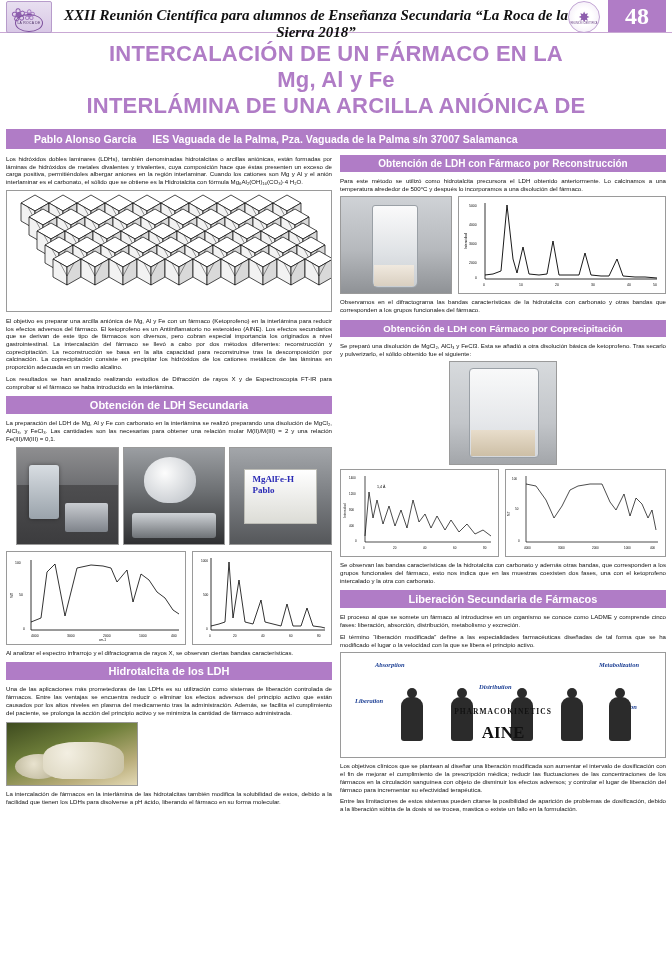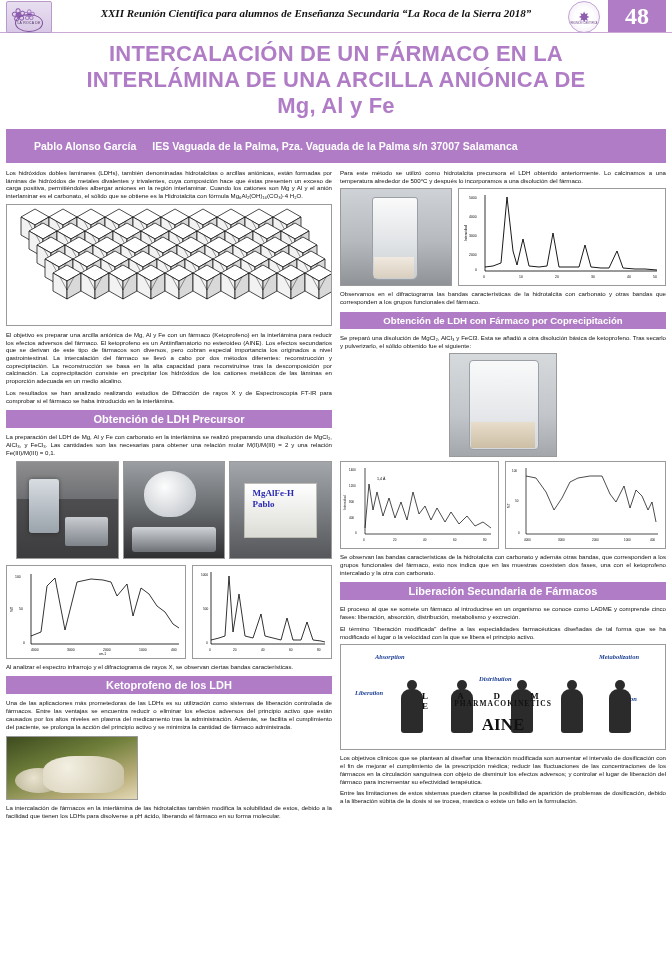--- a/index.html
+++ b/index.html
@@ -13,21 +13,21 @@
   .poster{position:relative;width:672px;height:960px;background:#fff;}
 
   
   .header{
     position:relative;height:32px;background:#ffffff;
     border-bottom:1px solid #c9a8d4;
   }
   .header-title{
     position:absolute;left:56px;top:7px;width:520px;
     text-align:center;font-family:"Liberation Serif",serif;
-    font-size:11px;font-weight:bold;font-style:italic;color:#111;
+    font-size:15px;font-weight:bold;font-style:italic;color:#111;
   }
   .logo-left{
     position:absolute;left:6px;top:1px;width:44px;height:30px;
     background:linear-gradient(180deg,#e8dff0,#d9c8e6);
     border:1px solid #b79ccb;border-radius:2px;
     overflow:hidden;
   }
   .logo-left .lav{
     position:absolute;left:4px;top:2px;font-size:18px;color:#8e5fae;
     transform:rotate(-8deg);
@@ -66,21 +66,21 @@
   .title-block{
     margin-top:8px;text-align:center;color:#b07cc6;
     font-size:22px;font-weight:bold;line-height:1.18;
     letter-spacing:.2px;
   }
   .title-block .ln{display:block;text-align:center;}
 
   
   .author-bar{
     margin:10px 6px 6px 6px;background:#b07cc6;color:#fff;
-    height:34px;display:flex;align-items:center;
+    height:20px;display:flex;align-items:center;
     font-size:10.5px;font-weight:bold;
   }
   .author-bar .au{margin-left:28px;}
   .author-bar .af{margin-left:16px;font-weight:bold;}
 
   
   .cols{position:relative;padding:0 6px;}
   .col-l{position:absolute;left:6px;top:0;width:326px;}
   .col-r{position:absolute;left:340px;top:0;width:326px;}
 
@@ -223,22 +223,22 @@
     <div class="header-title">XXII Reunión Científica para alumnos de Enseñanza Secundaria “La Roca de la Sierra  2018”</div>
     <div class="logo-mid">
       <div class="star">✸</div>
       <div class="mini">REUNIÓN CIENTÍFICA</div>
     </div>
     <div class="page-num">48</div>
   </div>
 
   <div class="title-block">
     <span class="ln">INTERCALACIÓN DE UN FÁRMACO EN LA</span>
+    <span class="ln">Mg, Al y Fe</span>
     <span class="ln">INTERLÁMINA DE UNA ARCILLA ANIÓNICA DE</span>
-    <span class="ln">Mg, Al y Fe</span>
   </div>
 
   <div class="author-bar">
     <span class="au">Pablo  Alonso  García</span>
     <span class="af">IES Vaguada de la Palma, Pza. Vaguada de la Palma s/n 37007 Salamanca</span>
   </div>
 
   <div class="cols" style="height:760px;">
 
     <div class="col-l">
@@ -319,21 +319,21 @@
                   <use href="#cell" x="252"></use>
                 </g>
             </g>
           </svg>
         </div>
       </div>
 
       <p class="ptext" style="margin-top:5px;">El objetivo es preparar una arcilla aniónica de Mg, Al y Fe con un fármaco (Ketoprofeno) en la interlámina para reducir los efectos adversos del fármaco. El ketoprofeno es un Antiinflamatorio no esteroideo (AINE). Los efectos secundarios que se derivan de este tipo de fármacos son diversos, pero cobran especial importancia los originados a nivel gastrointestinal. La intercalación del fármaco se llevó a cabo por dos métodos diferentes: reconstrucción y coprecipitación. La reconstrucción se basa en la alta capacidad  para reconstruirse tras la descomposición por calcinación. La coprecipitación consiste en precipitar  los hidróxidos de los cationes metálicos de las láminas en proporción adecuada en un medio alcalino.</p>
       <p class="ptext">Los resultados se han analizado realizando estudios de Difracción de rayos X y de Espectroscopia FT-IR para comprobar si el fármaco se haba introducido en la interlámina.</p>
 
-      <div class="sec-bar">Obtención de  LDH Precursor</div>
+      <div class="sec-bar">Obtención de  LDH Secundaria</div>
 
       <p class="ptext">La preparación del LDH de Mg, Al y Fe con carbonato en la interlámina se realizó preparando una disolución de MgCl₂, AlCl₃,  y FeCl₃. Las cantidades son las  necesarias para obtener una relación molar M(II)/M(III) = 2 y una relación Fe(III)/M(III) = 0,1.</p>
 
       <div style="display:flex;gap:4px;margin-top:4px;padding-left:10px;">
         <div class="imgbox photo ph-lab" style="width:104px;height:96px;"></div>
         <div class="imgbox photo ph-stir" style="width:104px;height:96px;"></div>
         <div class="imgbox photo ph-sample" style="width:104px;height:96px;">
           <div class="ph-note" style="white-space:pre-line;">MgAlFe-H
 Pablo</div>
         </div>
@@ -375,31 +375,32 @@
               <text x="8" y="10">1000</text>
                 <text x="10" y="44">500</text>
                 <text x="13" y="78">0</text>
             </g>
           </svg>
         </div>
       </div>
 
       <p class="cap">Al analizar el espectro infrarrojo y el difractograma de rayos X, se observan ciertas bandas características.</p>
 
-      <div class="sec-bar">Ketoprofeno de los LDH</div>
+      <div class="sec-bar">Hidrotalcita de los LDH</div>
 
       <div style="display:flex;gap:6px;">
         <p class="ptext" style="flex:1;">Una de las aplicaciones más prometedoras de las LDHs es su utilización como sistemas de liberación controlada de fármacos. Entre las ventajas se encuentra reducir o eliminar los efectos adversos del principio activo que están causados por los altos niveles en plasma del medicamento tras la administración. Además, se facilita el cumplimiento del paciente, se prolonga la acción del principio activo y se minimiza la cantidad de fármaco administrada.</p>
       </div>
       <div class="imgbox photo ph-pills" style="width:130px;height:62px;margin:2px 0 3px 0;"></div>
       <p class="cap">La intercalación de fármacos en la interlámina de las hidrotalcitas también modifica la solubilidad de estos, debido a la facilidad que tienen los LDHs para disolverse a pH ácido, liberando el fármaco en su forma molecular.</p>
     </div>
 
     <div class="col-r">
 
+      <div class="sec-bar" style="margin-top:0;font-size:10px;">Obtención de LDH con Fármaco por Reconstrucción</div>
 
       <p class="ptext">Para este método se utilizó como hidrotalcita precursora el LDH obtenido anteriormente. Lo calcinamos a una temperatura alrededor de 500°C y después lo incorporamos a una disolución del fármaco.</p>
 
       <div style="display:flex;gap:6px;margin-top:4px;">
         <div class="imgbox photo ph-tube" style="width:110px;height:96px;"></div>
         <div class="chartbox" style="width:206px;height:96px;">
           <svg width="204" height="94" viewBox="0 0 204 94" xmlns="http://www.w3.org/2000/svg">
             <rect x="0" y="0" width="204" height="94" fill="#fff"></rect>
             <line x1="26" y1="82" x2="198" y2="82" stroke="#000" stroke-width="0.8"></line>
             <line x1="26" y1="6" x2="26" y2="82" stroke="#000" stroke-width="0.8"></line>
@@ -488,21 +489,20 @@
           <div class="ladme-label" style="left:14px;top:44px;">Liberation</div>
           <div class="ladme-label" style="left:138px;top:30px;">Distribution</div>
           <div class="ladme-label" style="right:28px;top:50px;">Excretion</div>
 
           <div class="silhouette" style="left:60px;"></div>
           <div class="silhouette" style="left:110px;"></div>
           <div class="silhouette" style="left:170px;"></div>
           <div class="silhouette" style="left:220px;"></div>
           <div class="silhouette" style="left:268px;"></div>
 
-          <div class="ladme-big" style="top:46px;font-size:9px;letter-spacing:14px;color:#111;">L  A  D  M  E</div>
           <div class="ladme-big" style="top:54px;font-size:7.5px;letter-spacing:1px;">PHARMACOKINETICS</div>
           <div class="ladme-big" style="top:70px;font-size:17px;">AINE</div>
         </div>
       </div>
 
       <p class="ptext">Los objetivos clínicos que se plantean al diseñar una liberación modificada son aumentar el intervalo de dosificación con el fin de mejorar el cumplimiento de la prescripción médica; reducir las fluctuaciones de las concentraciones de los fármacos en la circulación sanguínea con objeto de disminuir los efectos adversos; y controlar el lugar de liberación del fármaco para incrementar su efectividad terapéutica.</p>
       <p class="ptext">Entre las limitaciones de estos sistemas pueden citarse la posibilidad de aparición de problemas de dosificación, debido a la liberación súbita de la dosis si se trocea, mastica o existe un fallo en la formulación.</p>
     </div>
   </div>
 </div>

